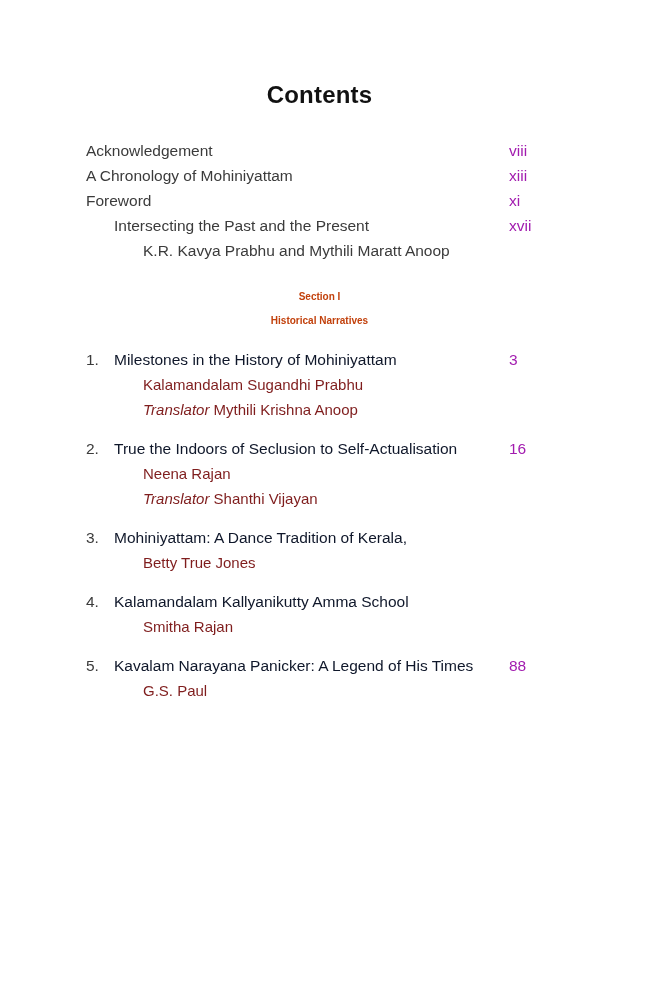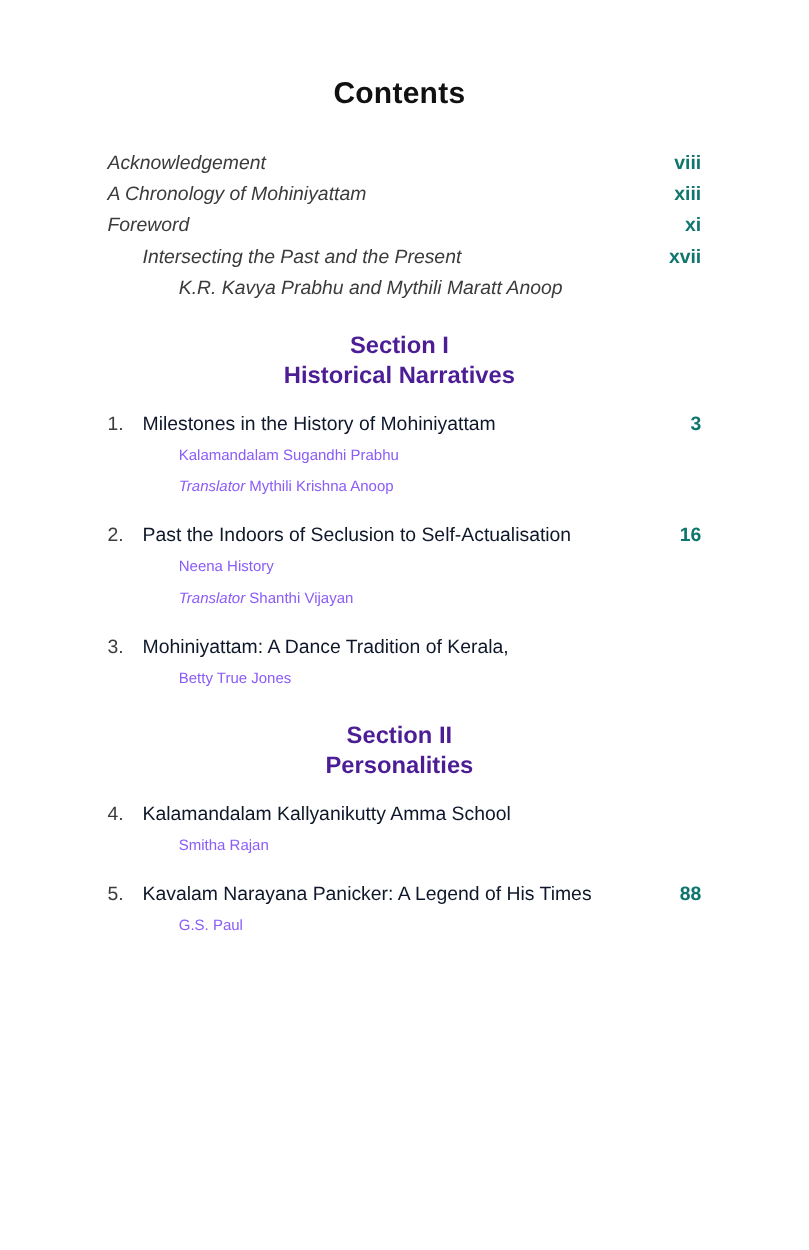--- a/index.html
+++ b/index.html
@@ -25,65 +25,63 @@
   }
 
   
   .contents-title {
     text-align: center;
     font-size: 24px;
     font-weight: bold;
     color: #111111;
     letter-spacing: 0.2px;
     margin: 0;
-    padding-top: 62px;
+    padding-top: 82px;
     padding-right: 8px;
     line-height: 1.1;
   }
 
   
   .entry {
     position: relative;
     font-size: 15.5px;
     line-height: 25px;
     color: #3b3b3b;
   }
   .entry-text {
     display: block;
     padding-right: 60px;
-    font-style: italic;
   }
   .pageno {
     position: absolute;
     right: 0;
     top: 0;
     width: 52px;
-    text-align: right;
+    text-align: left;
     font-size: 15.5px;
     line-height: 25px;
-    color: #0f766e;
-    font-weight: bold;
+    color: #a21caf;
   }
 
   
   .frontmatter {
     margin-top: 30px;
   }
   .frontmatter .entry { margin: 0; }
 
   .indent-1 { padding-left: 28px; }
   .indent-2 { padding-left: 57px; }
 
   
   .section-head {
     text-align: center;
     font-weight: bold;
-    font-size: 19px;
+    font-size: 10px;
     line-height: 24px;
-    color: #4c1d95;
+    color: #c2410c;
     padding-right: 8px;
   }
   .section-block { margin-top: 22px; margin-bottom: 14px; }
 
   
   .chapter {
     position: relative;
     margin-top: 14px;
   }
   .chapter-line {
@@ -102,23 +100,23 @@
   .title-col {
     padding-left: 28px;
     padding-right: 60px;
     font-size: 15.5px;
     line-height: 25px;
     color: #0f172a;
   }
   .author-col {
     padding-left: 57px;
     padding-right: 60px;
-    font-size: 12px;
+    font-size: 15px;
     line-height: 25px;
-    color: #8b5cf6;
+    color: #7f1d1d;
   }
   .ital {
     font-style: italic;
   }
 </style>
 </head>
 <body>
 
 <div class="page">
 
@@ -156,36 +154,32 @@
           <span class="num">1.</span>
           <div class="title-col">Milestones in the History of Mohiniyattam</div>
           <span class="pageno">3</span>
         </div>
         <div class="author-col"><span>Kalamandalam Sugandhi Prabhu</span></div>
         <div class="author-col"><span class="ital">Translator</span> <span>Mythili Krishna Anoop</span></div>
       </div>
       <div class="chapter">
         <div class="chapter-line">
           <span class="num">2.</span>
-          <div class="title-col">Past the Indoors of Seclusion to Self-Actualisation</div>
+          <div class="title-col">True the Indoors of Seclusion to Self-Actualisation</div>
           <span class="pageno">16</span>
         </div>
-        <div class="author-col"><span>Neena History</span></div>
+        <div class="author-col"><span>Neena Rajan</span></div>
         <div class="author-col"><span class="ital">Translator</span> <span>Shanthi Vijayan</span></div>
       </div>
       <div class="chapter">
         <div class="chapter-line">
           <span class="num">3.</span>
           <div class="title-col">Mohiniyattam: A Dance Tradition of Kerala,</div>
         </div>
         <div class="author-col"><span>Betty True Jones</span></div>
-      </div>
-      <div class="section-block">
-        <div class="section-head">Section II</div>
-        <div class="section-head">Personalities</div>
       </div>
       <div class="chapter">
         <div class="chapter-line">
           <span class="num">4.</span>
           <div class="title-col">Kalamandalam Kallyanikutty Amma School</div>
         </div>
         <div class="author-col"><span>Smitha Rajan</span></div>
       </div>
       <div class="chapter">
         <div class="chapter-line">

